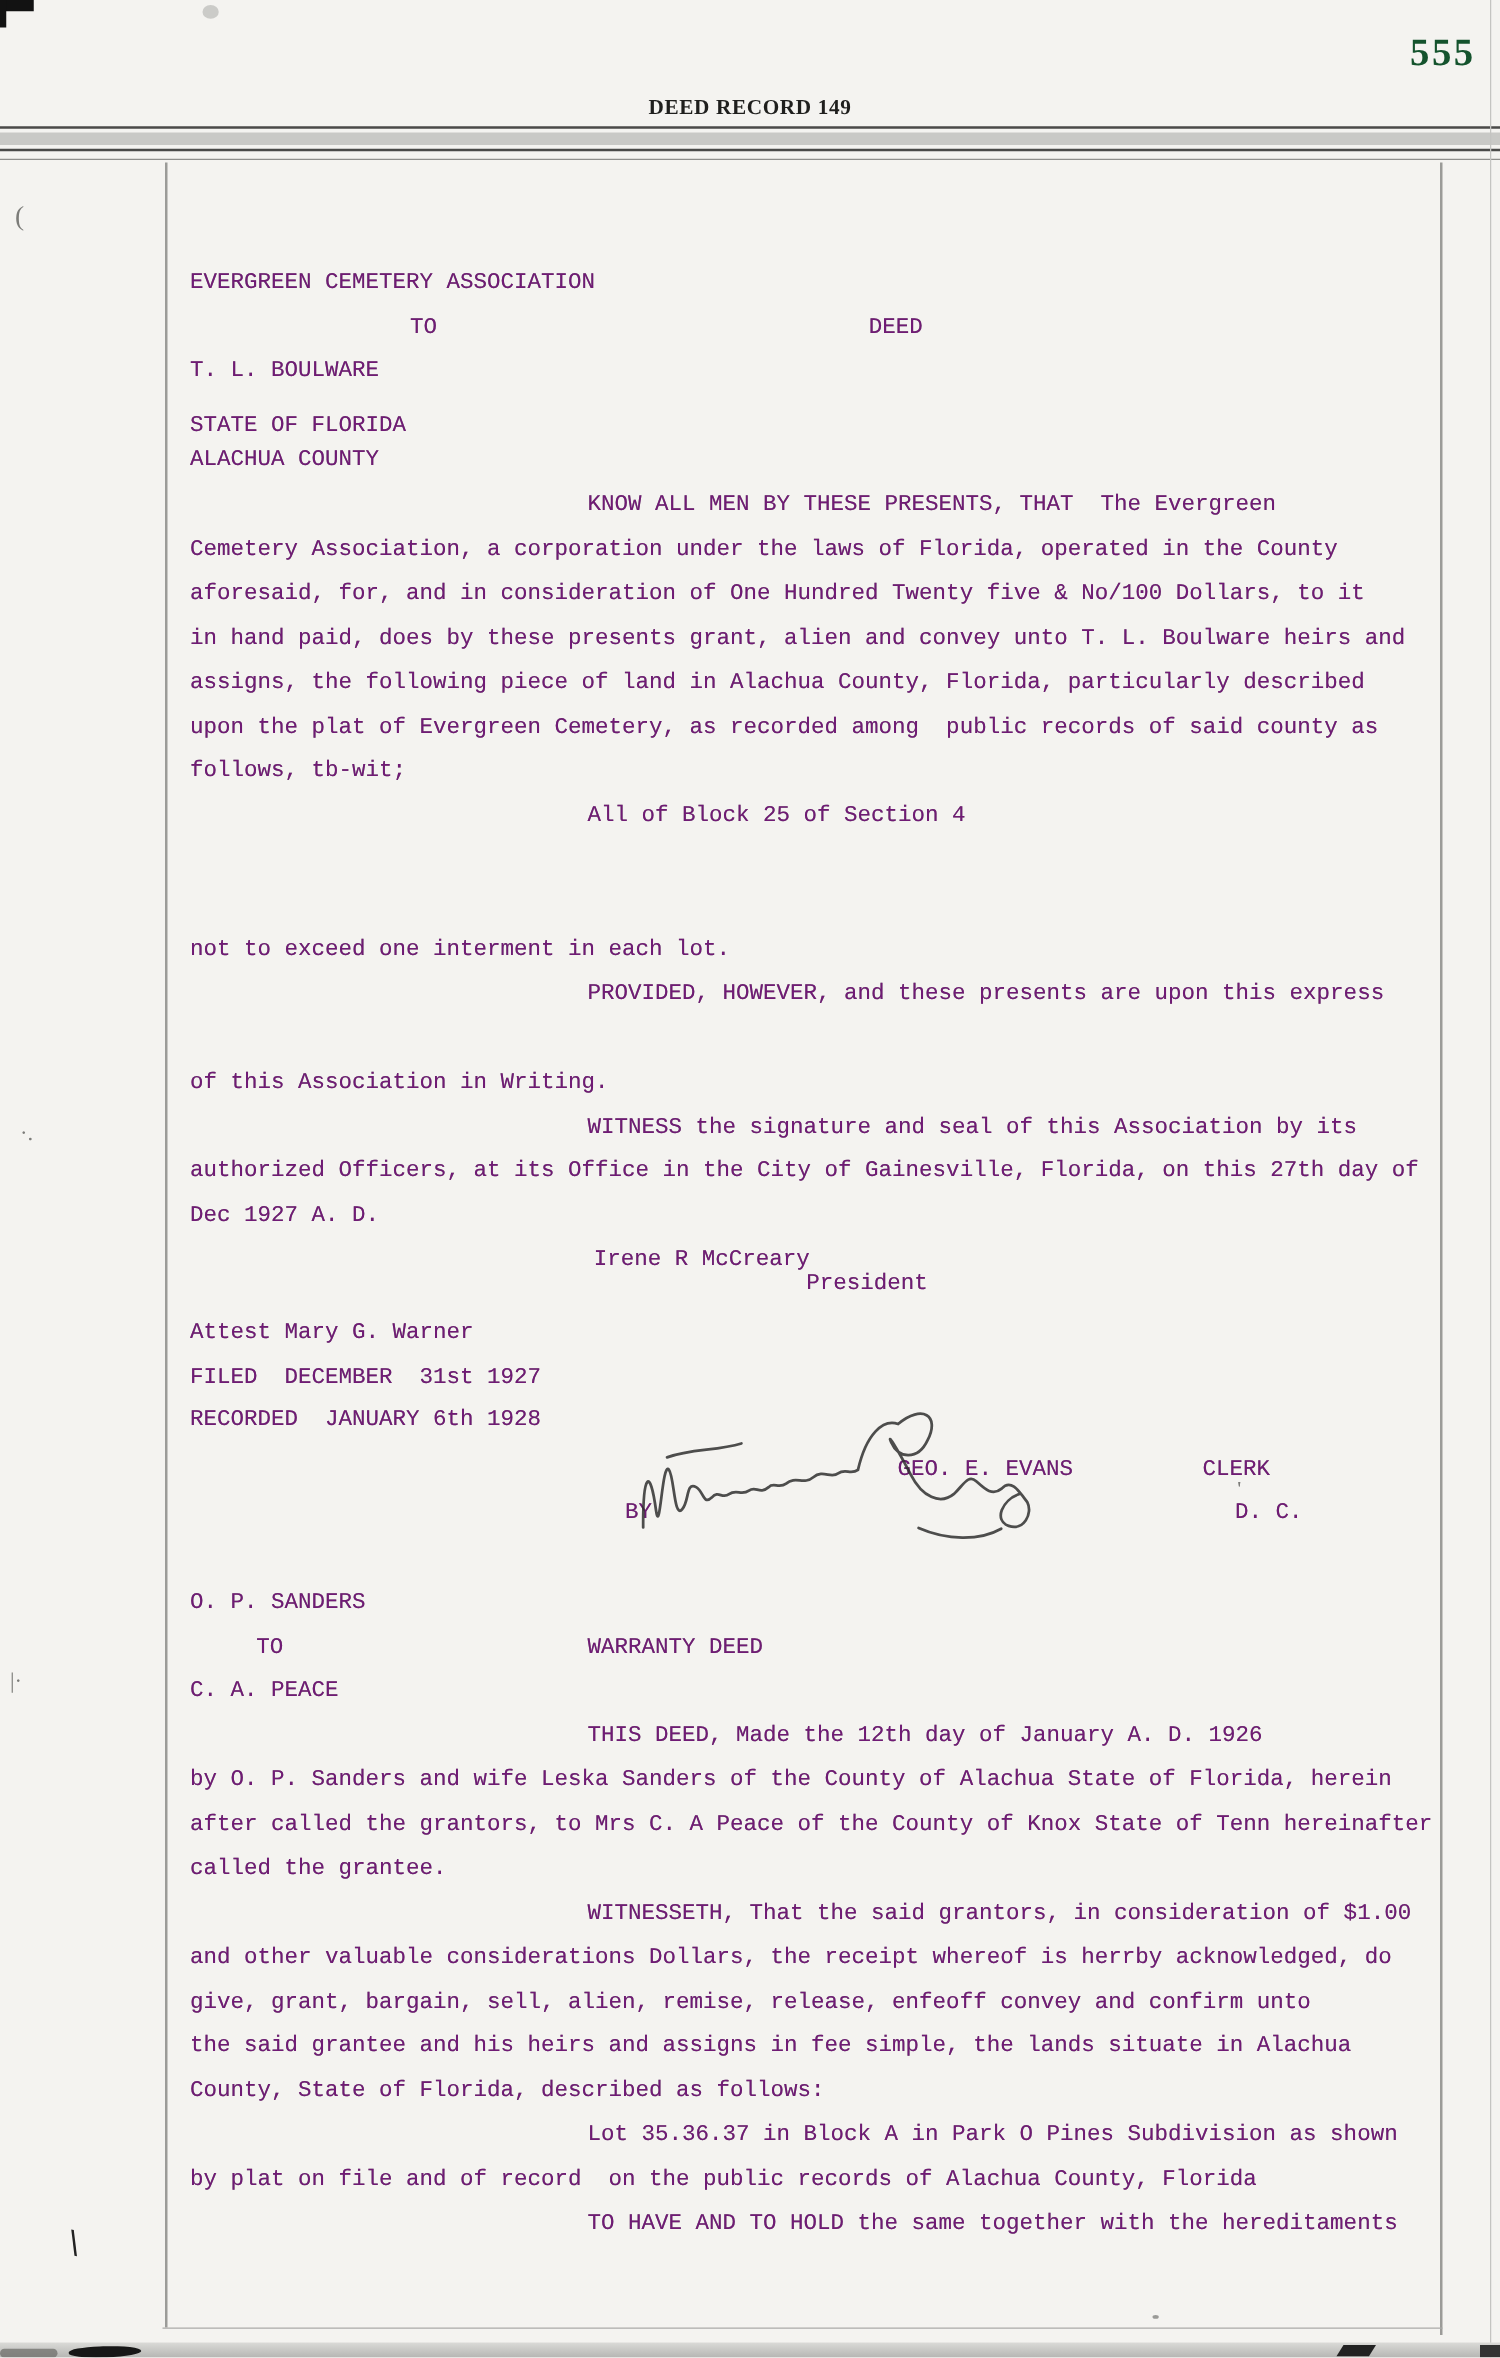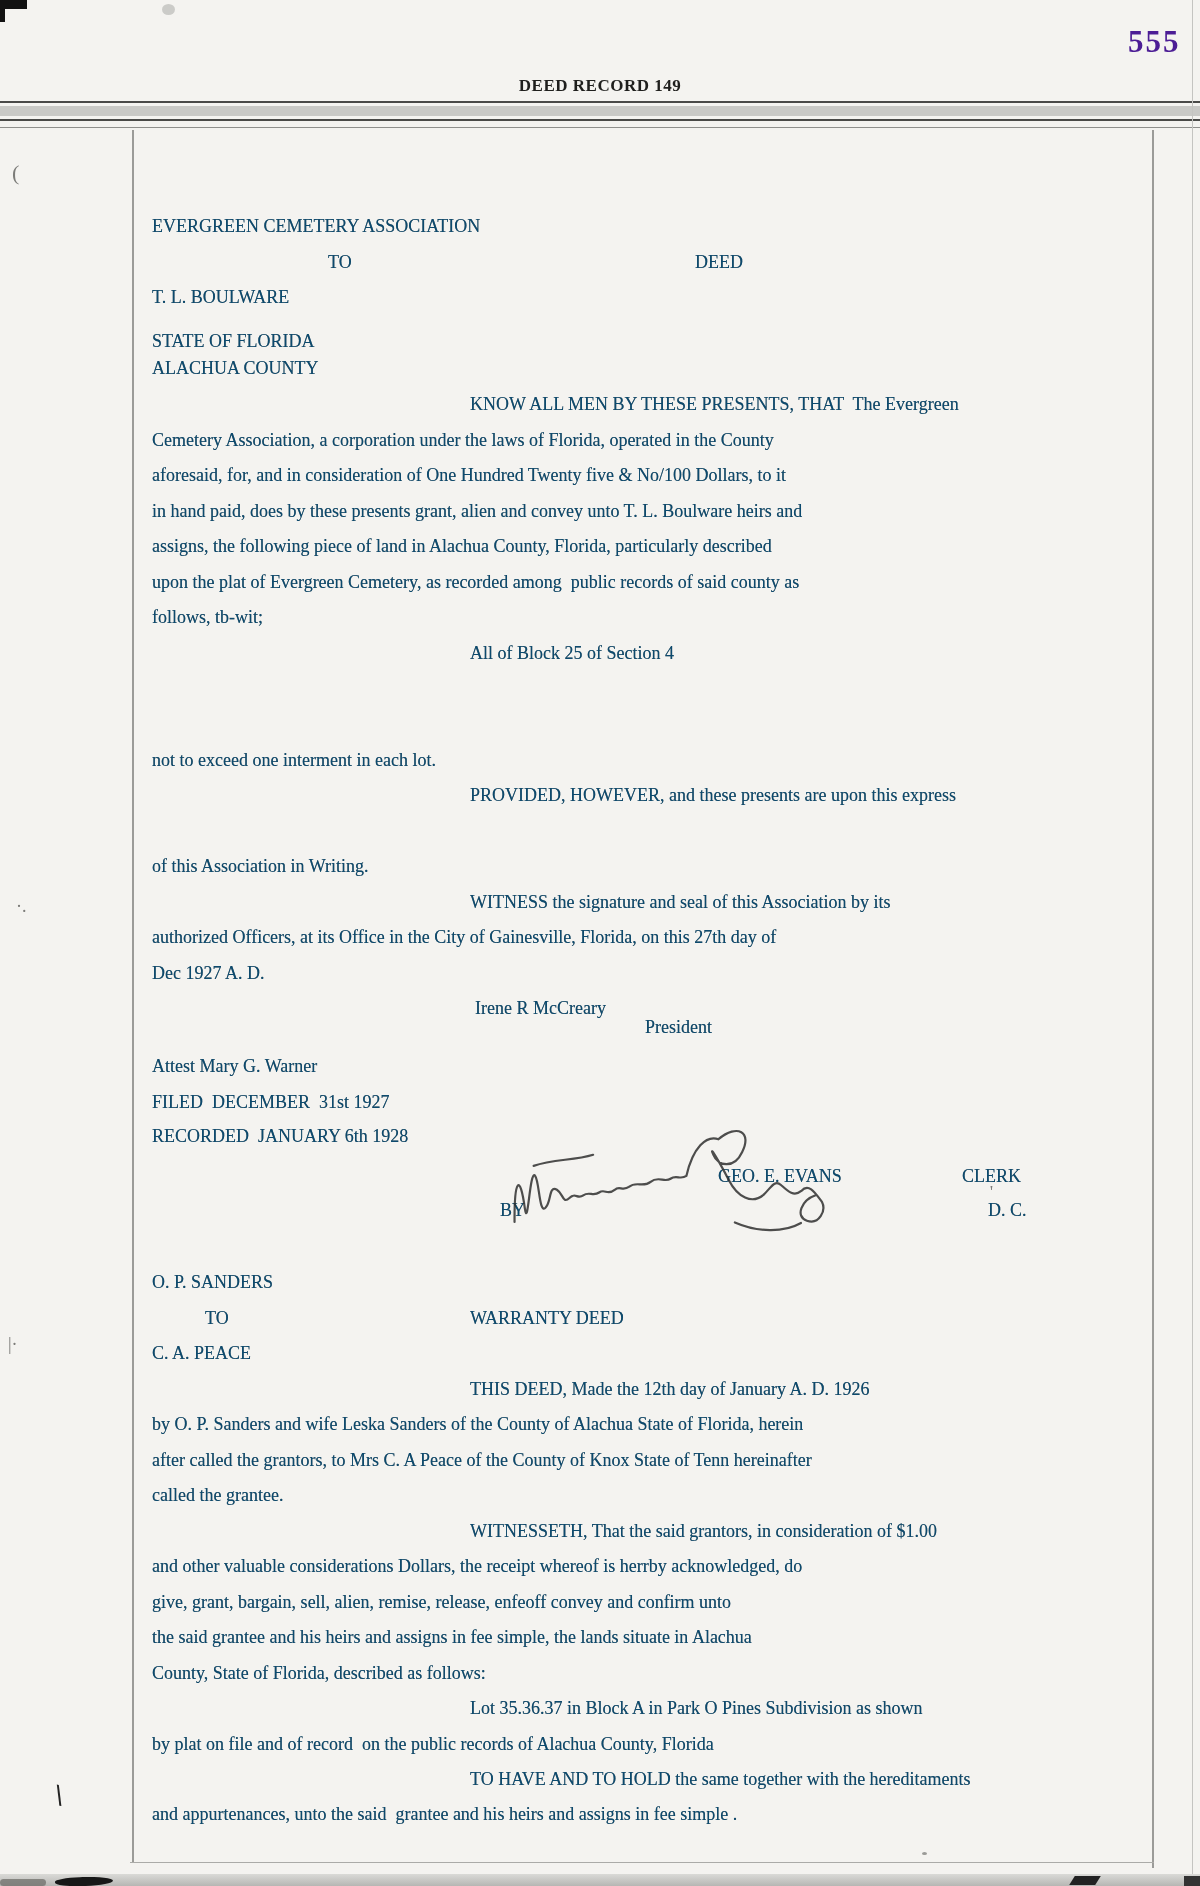--- a/index.html
+++ b/index.html
@@ -27,32 +27,32 @@
     transform:skewX(-32deg); }
   .blob4 { position:absolute; left:1184px; top:1876px; width:16px; height:10px; background:#333; }
   .cornermark { position:absolute; left:0; top:0; width:27px; height:9px; background:#121212; }
   .cornermark2 { position:absolute; left:0; top:0; width:5px; height:22px; background:#121212; }
   .smudge { position:absolute; left:162px; top:4px; width:13px; height:11px; background:#cbcbc8;
     border-radius:50%; }
 
   .pagenum {
     position:absolute; left:1128px; top:24px;
     font-family:"Liberation Serif", serif; font-size:31px; font-weight:700;
-    color:#4c1d95; letter-spacing:2px;
+    color:#14532d; letter-spacing:2px;
   }
   .bookhdr {
     position:absolute; left:0; top:76px; width:1200px; text-align:center;
     font-family:"Liberation Serif", serif; font-size:17px; font-weight:700;
     letter-spacing:.5px; color:#1f1f1d;
   }
   
   .t {
     position:absolute; white-space:pre;
-    font-family:Liberation Serif, serif;
-    font-size:18px; line-height:20px; color:#0c4a6e;
+    font-family:Liberation Mono, monospace;
+    font-size:18px; line-height:20px; color:#701a75;
     text-shadow:0 0 .5px rgba(43,43,43,.55);
   }
   .sig { position:absolute; left:505px; top:1128px; transform:rotate(-3deg); }
   .sig path { fill:none; stroke:#2f2f2f; stroke-width:2.2; stroke-linecap:round; opacity:.85; }
   .mark { position:absolute; color:#7c7c79; font-family:"Liberation Serif", serif; }
 </style>
 </head>
 <body>
 
 <div class="page">
@@ -130,21 +130,20 @@
   <div class="t" style="top:1450px;left:152px">after called the grantors, to Mrs C. A Peace of the County of Knox State of Tenn hereinafter</div>
   <div class="t" style="top:1485px;left:152px">called the grantee.</div>
   <div class="t" style="top:1521px;left:470px">WITNESSETH, That the said grantors, in consideration of $1.00</div>
   <div class="t" style="top:1556px;left:152px">and other valuable considerations Dollars, the receipt whereof is herrby acknowledged, do</div>
   <div class="t" style="top:1592px;left:152px">give, grant, bargain, sell, alien, remise, release, enfeoff convey and confirm unto</div>
   <div class="t" style="top:1627px;left:152px">the said grantee and his heirs and assigns in fee simple, the lands situate in Alachua</div>
   <div class="t" style="top:1663px;left:152px">County, State of Florida, described as follows:</div>
   <div class="t" style="top:1698px;left:470px">Lot 35.36.37 in Block A in Park O Pines Subdivision as shown</div>
   <div class="t" style="top:1734px;left:152px">by plat on file and of record  on the public records of Alachua County, Florida</div>
   <div class="t" style="top:1769px;left:470px">TO HAVE AND TO HOLD the same together with the hereditaments</div>
-  <div class="t" style="top:1804px;left:152px">and appurtenances, unto the said  grantee and his heirs and assigns in fee simple .</div>
 
   <div class="mark" style="top:160px;left:12px;font-size:22px">(</div>
   <div class="mark" style="top:896px;left:16px;font-size:18px">·.</div>
   <div class="mark" style="top:1334px;left:8px;font-size:18px">|·</div>
   <div class="mark" style="top:1778px;left:55px;font-size:30px;color:#222;transform:rotate(12deg);font-weight:700">\</div>
   <div style="position:absolute;left:922px;top:1852px;width:5px;height:3px;background:#9a9a97;border-radius:50%"></div>
 
   <div class="bottomband"></div>
   <div class="blob2"></div>
   <div class="blob1"></div>

